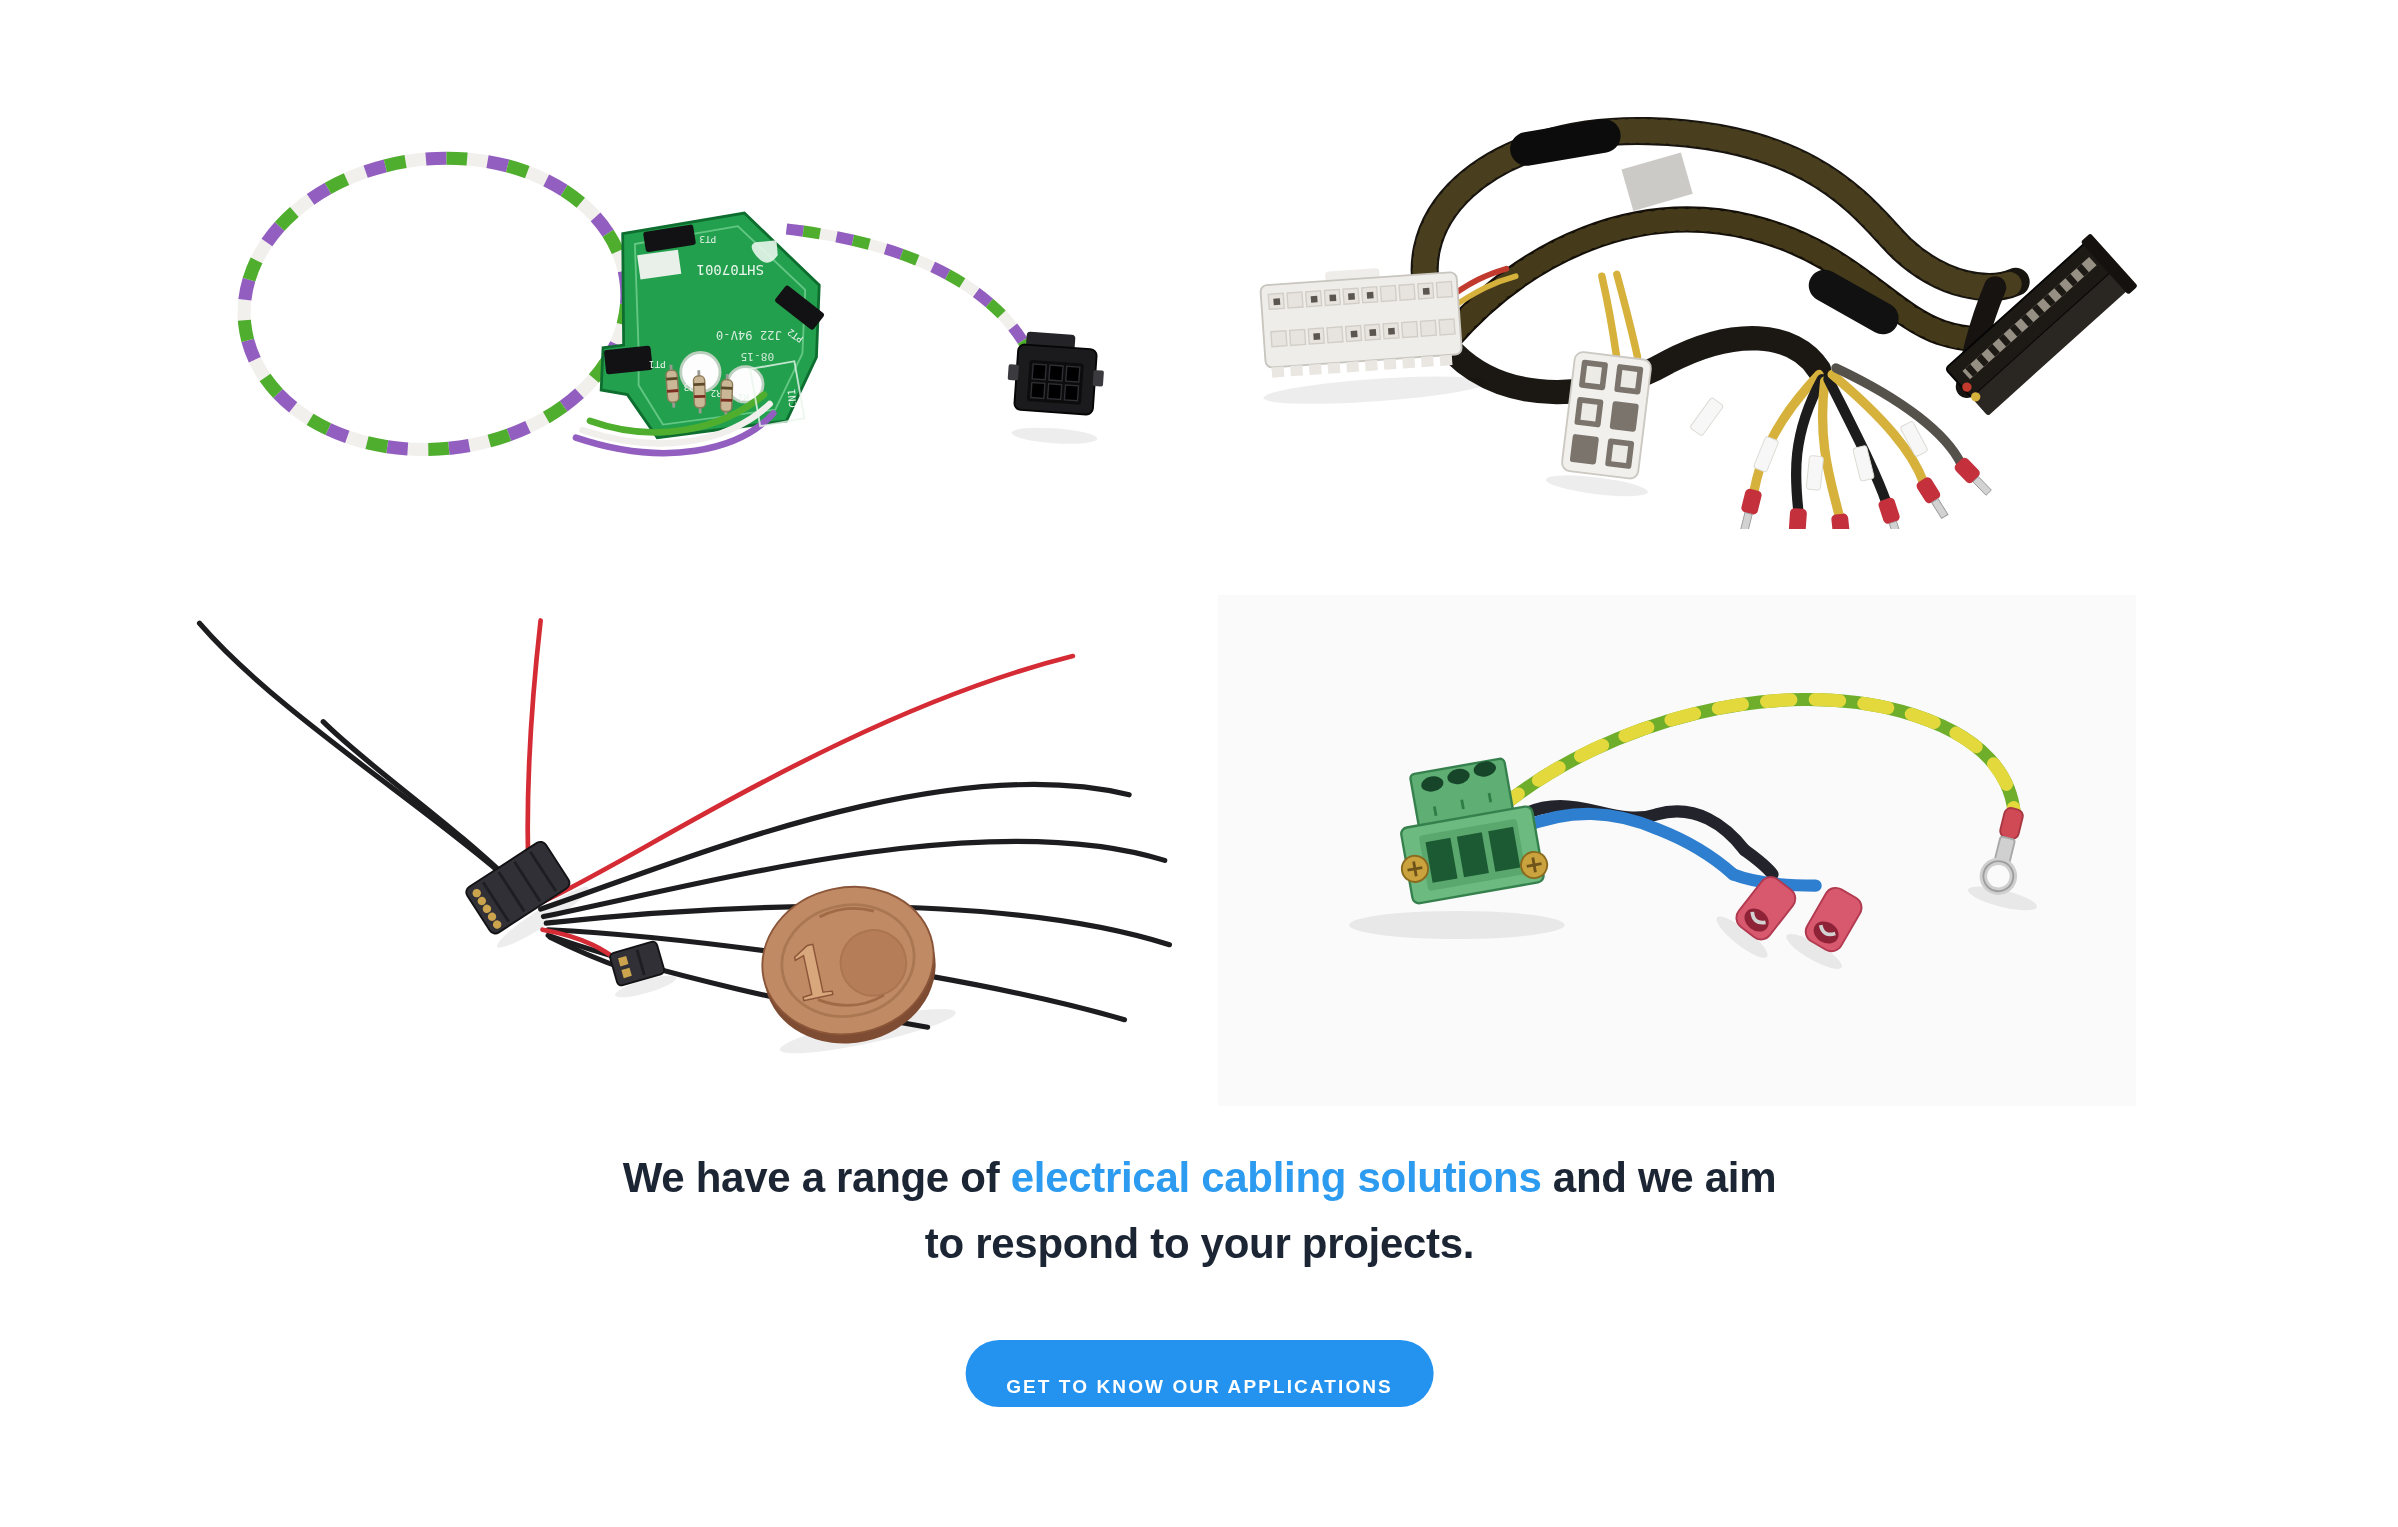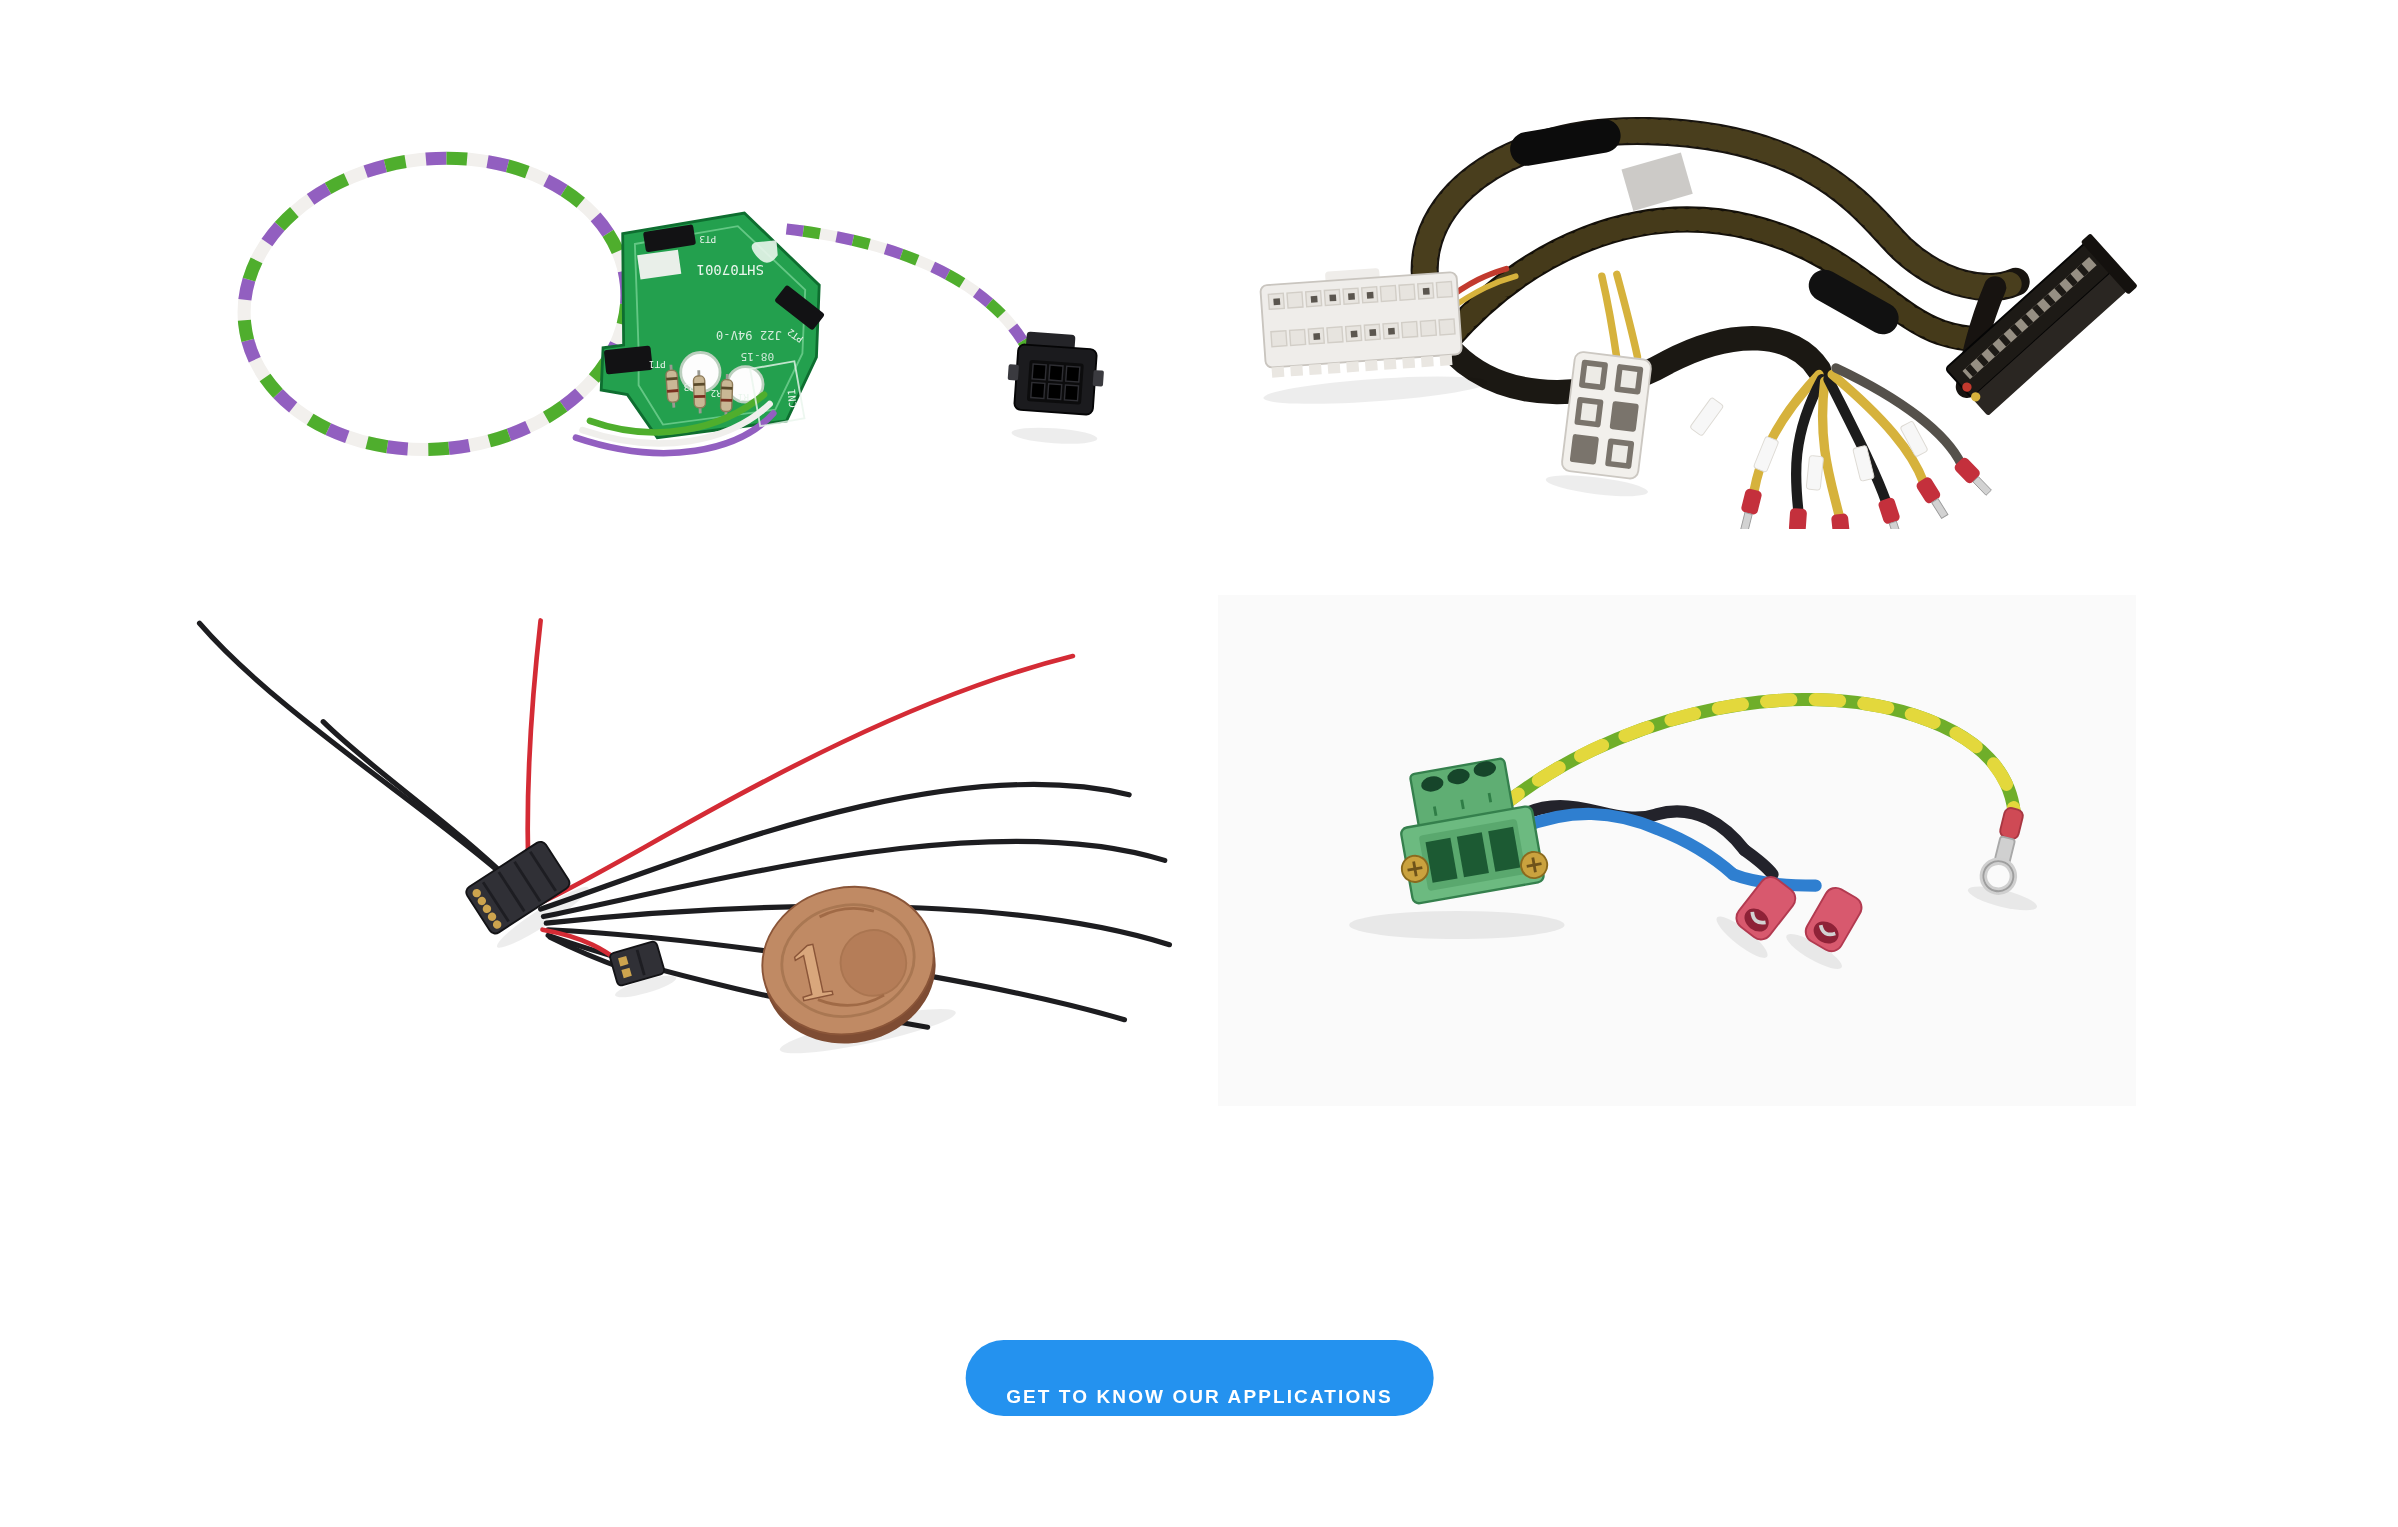--- a/index.html
+++ b/index.html
@@ -5,21 +5,21 @@
   html,body{margin:0;padding:0;background:#ffffff;}
   .page{position:relative;width:2399px;height:1527px;background:#ffffff;overflow:hidden;
         font-family:"Liberation Sans",sans-serif;}
   .fig{position:absolute;}
   .fig svg{display:block;width:100%;height:100%;}
   .fig4-bg{background:#fafafa;}
   .headline{position:absolute;top:1145px;left:0;width:100%;margin:0;text-align:center;
             font-size:42px;line-height:66px;font-weight:700;letter-spacing:-0.3px;color:#1c2534;}
   .headline .hl{color:#2d9cf0;}
   .cta{position:absolute;top:1340px;left:50%;transform:translateX(-50%);
-       height:76px;line-height:81px;padding:16px 41px;border-radius:40px;border:none;
+       height:67px;line-height:81px;padding:6px 41px;border-radius:40px;border:none;
        background:#2492ef;color:#ffffff;font-family:"Liberation Sans",sans-serif;
        font-size:19px;font-weight:700;letter-spacing:2.1px;white-space:nowrap;
        text-transform:uppercase;cursor:pointer;display:inline-block;}
   
   .shadow{fill:#000000;opacity:0.07;}
   text.sk{fill:#e9f5ec;font-family:"DejaVu Sans Mono",monospace;}
 </style>
 </head>
 <body>
 
@@ -361,17 +361,18 @@
       <g transform="translate(850,232) rotate(14)">
         <ellipse class="shadow" cx="10" cy="92" rx="38" ry="9"></ellipse>
         <rect x="-10" y="-4" width="20" height="32" rx="7" fill="#cf4a55" stroke="#a83742" stroke-width="2"></rect>
         <rect x="-8" y="28" width="16" height="26" rx="3" fill="#d0d0d0" stroke="#a8a8a8" stroke-width="2"></rect>
         <circle cx="0" cy="70" r="16" fill="none" stroke="#cfcfcf" stroke-width="8"></circle>
         <circle cx="0" cy="70" r="16" fill="none" stroke="#9e9e9e" stroke-width="2"></circle>
       </g>
     </svg>
   </figure>
 
+  <h2 class="headline"><span>We have a range of </span><span class="hl">electrical cabling solutions</span><span> and we aim</span><br><span>to respond to your projects.</span></h2>
 
   <button class="cta">GET TO KNOW OUR APPLICATIONS</button>
 
 </div>
 
 
 </body></html>

